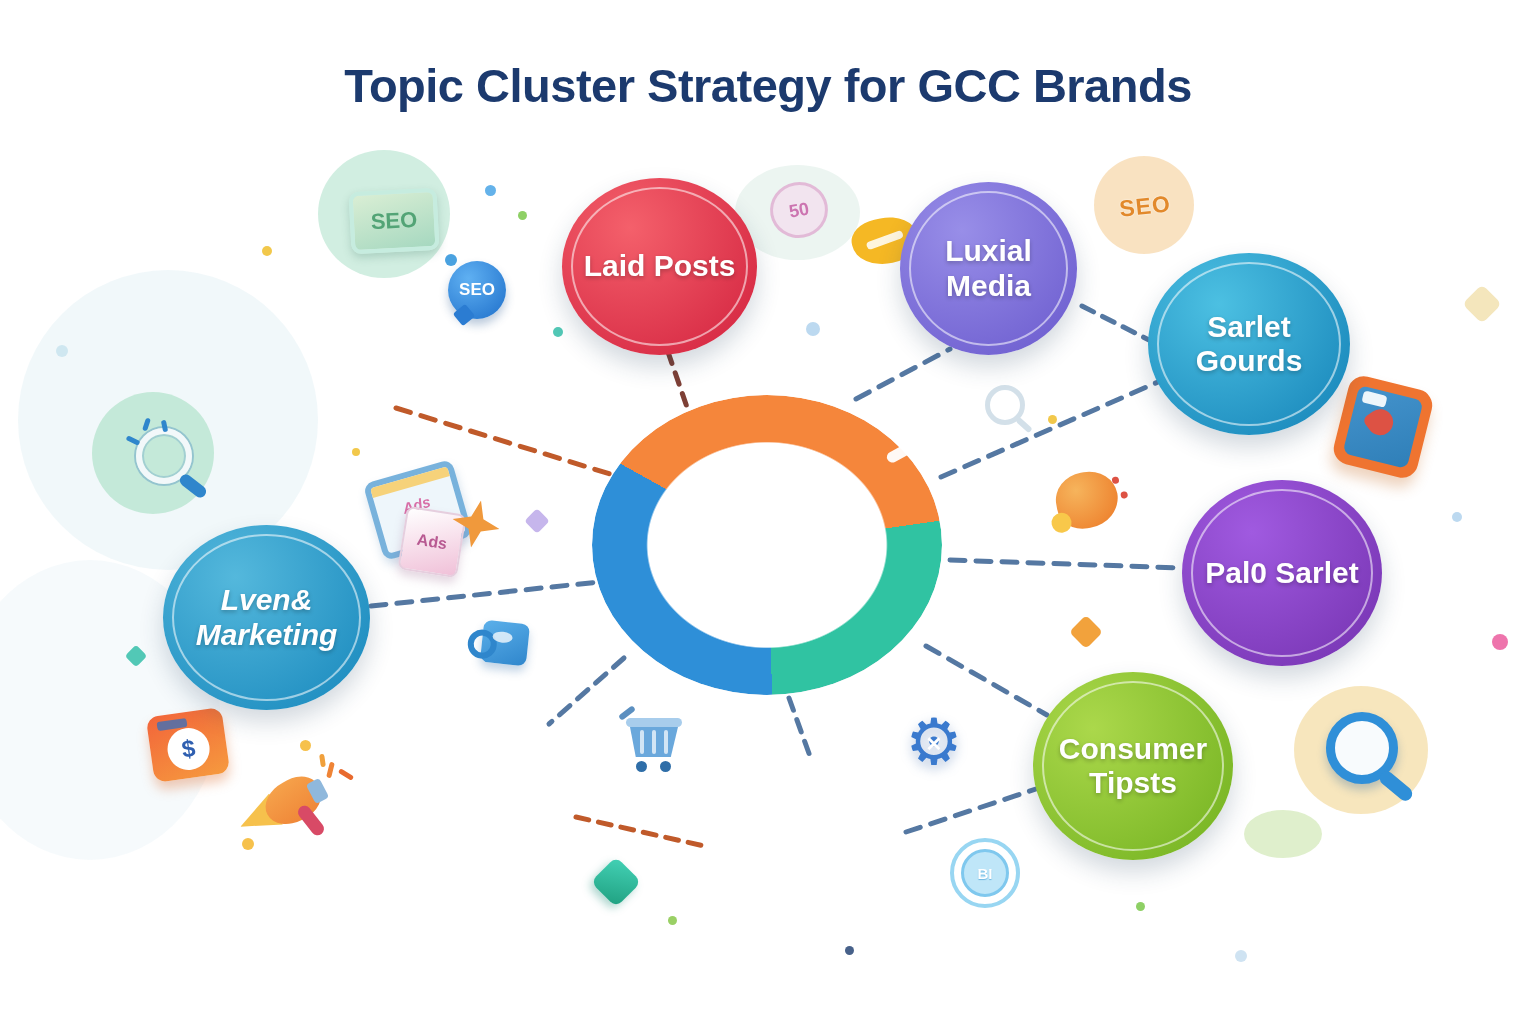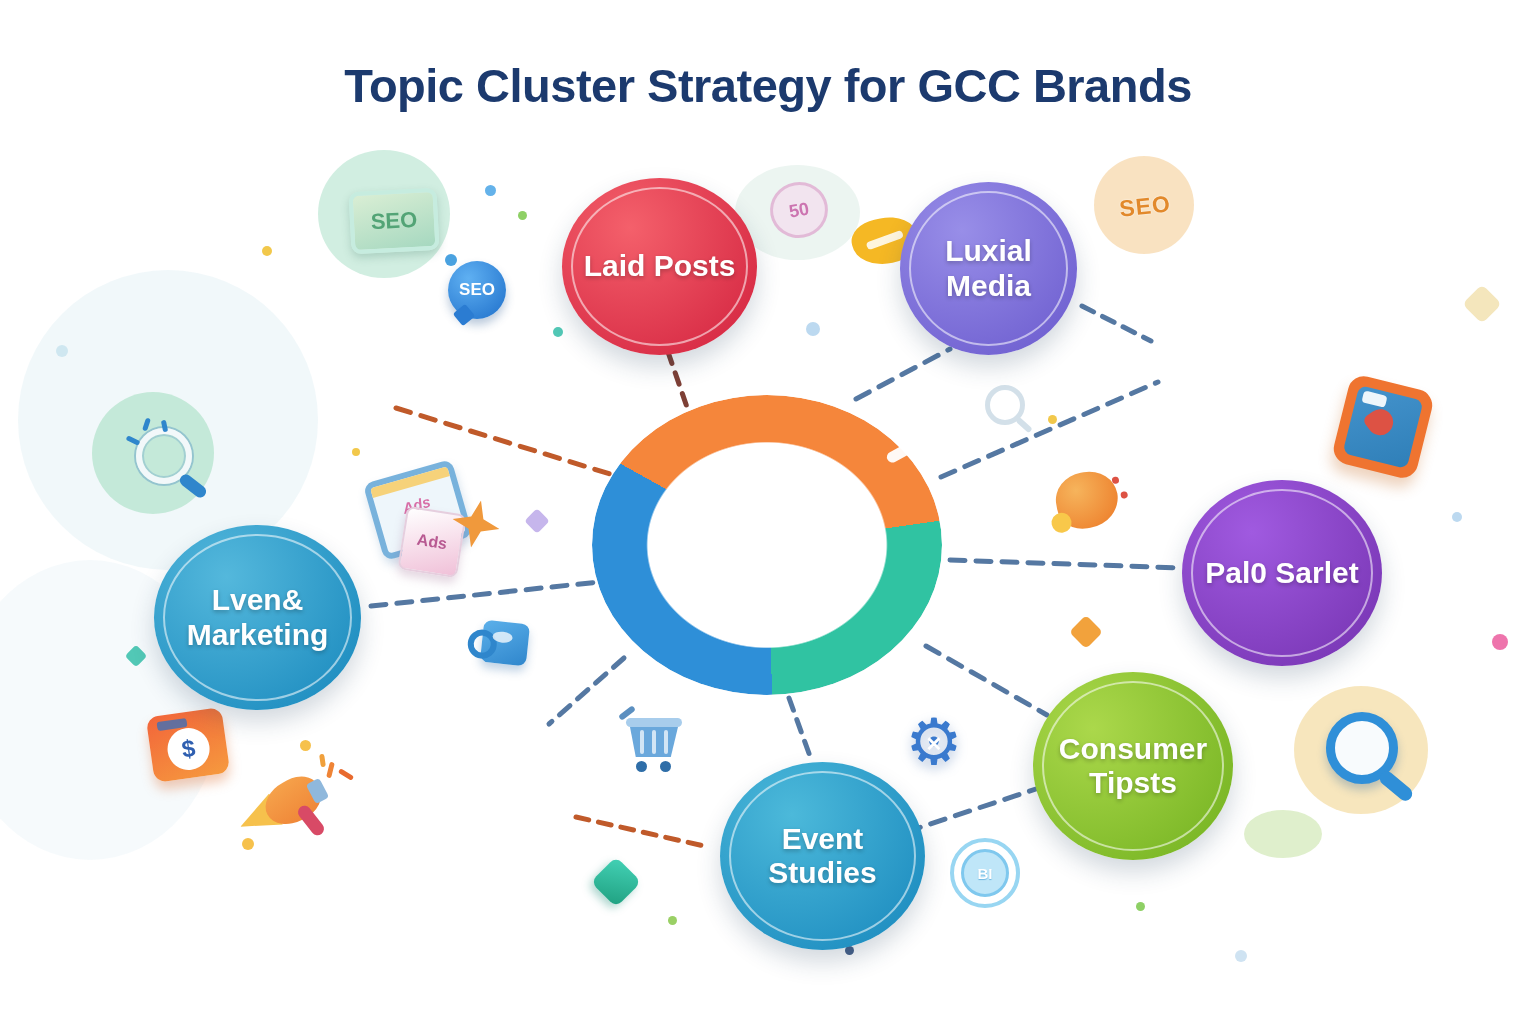--- a/index.html
+++ b/index.html
@@ -37,21 +37,21 @@
   .bubble{position:absolute;border-radius:50%;display:flex;align-items:center;justify-content:center;
           text-align:center;z-index:3;box-shadow:0 12px 24px rgba(30,60,90,.20);}
   .bubble::before{content:"";position:absolute;inset:9px;border:2px solid rgba(255,255,255,.55);border-radius:50%;}
   .bubble .lbl{font-weight:700;color:#fff;font-size:30px;line-height:1.15;padding:0 20px;
                text-shadow:0 2px 4px rgba(0,0,0,.25);}
   .b1{left:208px;top:288px;width:184px;height:165px;background:radial-gradient(circle at 35% 28%,#fbbf47,#ee8c1d 78%);}
   .b2{left:562px;top:178px;width:195px;height:177px;background:radial-gradient(circle at 35% 28%,#f4606b,#d92e47 78%);}
   .b3{left:900px;top:182px;width:177px;height:173px;background:radial-gradient(circle at 35% 28%,#988ee8,#7263d2 80%);}
   .b4{left:1148px;top:253px;width:202px;height:182px;background:radial-gradient(circle at 35% 28%,#4cc0e2,#1e8dbf 80%);}
   .b5{left:1182px;top:480px;width:200px;height:186px;background:radial-gradient(circle at 35% 28%,#a05ae0,#7c39b8 80%);}
-  .b6{left:154px;top:525px;width:207px;height:185px;background:radial-gradient(circle at 35% 28%,#54b8dc,#2290c2 80%);}
+  .b6{left:163px;top:525px;width:207px;height:185px;background:radial-gradient(circle at 35% 28%,#54b8dc,#2290c2 80%);font-style:italic;}
   .b7{left:360px;top:703px;width:215px;height:187px;background:radial-gradient(circle at 35% 28%,#fbcf45,#f0a01b 80%);}
   .b8{left:720px;top:762px;width:205px;height:188px;background:radial-gradient(circle at 35% 28%,#4cb9da,#2190c2 80%);}
   .b9{left:1033px;top:672px;width:200px;height:188px;background:radial-gradient(circle at 30% 30%,#abd84b,#7cb827 80%);}
 
   
   .ico{position:absolute;z-index:2;}
   .seo-card{left:350px;top:190px;width:80px;height:54px;transform:rotate(-3deg);
             background:linear-gradient(165deg,#d9eed4,#a6d8c0);border:4px solid #c6ecdf;border-radius:10px;
             display:flex;align-items:center;justify-content:center;font-weight:800;font-size:22px;color:#53a476;
             box-shadow:0 4px 8px rgba(60,120,100,.25);}
@@ -193,28 +193,28 @@
 
   <div class="ring"></div>
   <div class="ring-highlight"></div>
 
   <div class="bubble b2">
     <span class="lbl">Laid Posts</span>
     </div>
   <div class="bubble b3">
     <span class="lbl">Luxial Media</span>
     </div>
+  <div class="bubble b4">
+    <span class="lbl">Sarlet Gourds</span>
+    </div>
   <div class="bubble b5">
     <span class="lbl">Pal0 Sarlet</span>
     </div>
   <div class="bubble b6">
     <span class="lbl">Lven&amp; Marketing</span>
-    </div>
-  <div class="bubble b8">
-    <span class="lbl">Event Studies</span>
     </div>
   <div class="bubble b9">
     <span class="lbl">Consumer Tipsts</span>
     </div>
 
   <div class="ico seo-card">SEO</div>
   <div class="ico seo-bubble">SEO</div>
   <div class="ico badge-50">50</div>
   <div class="ico handshake">
       <i></i>

